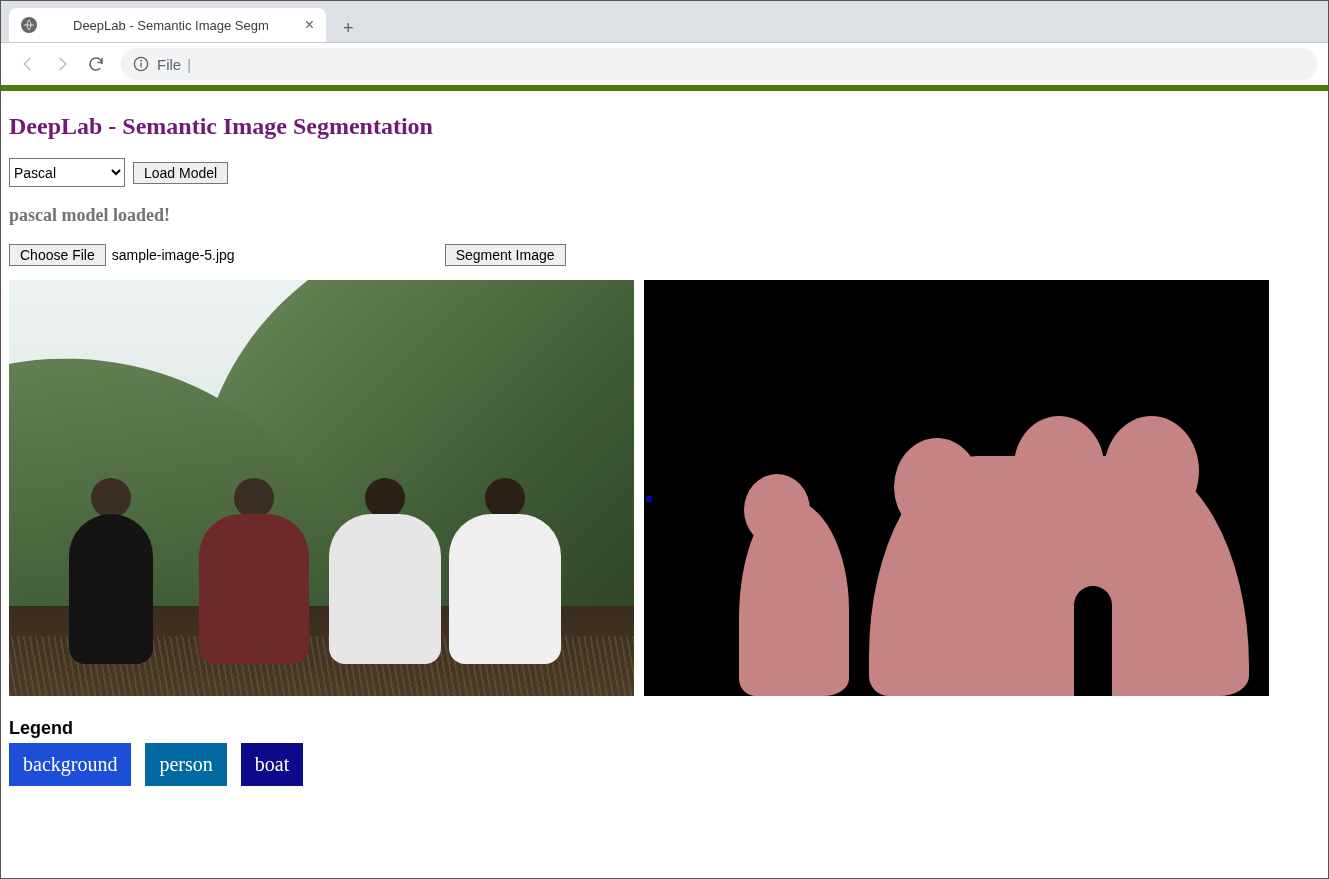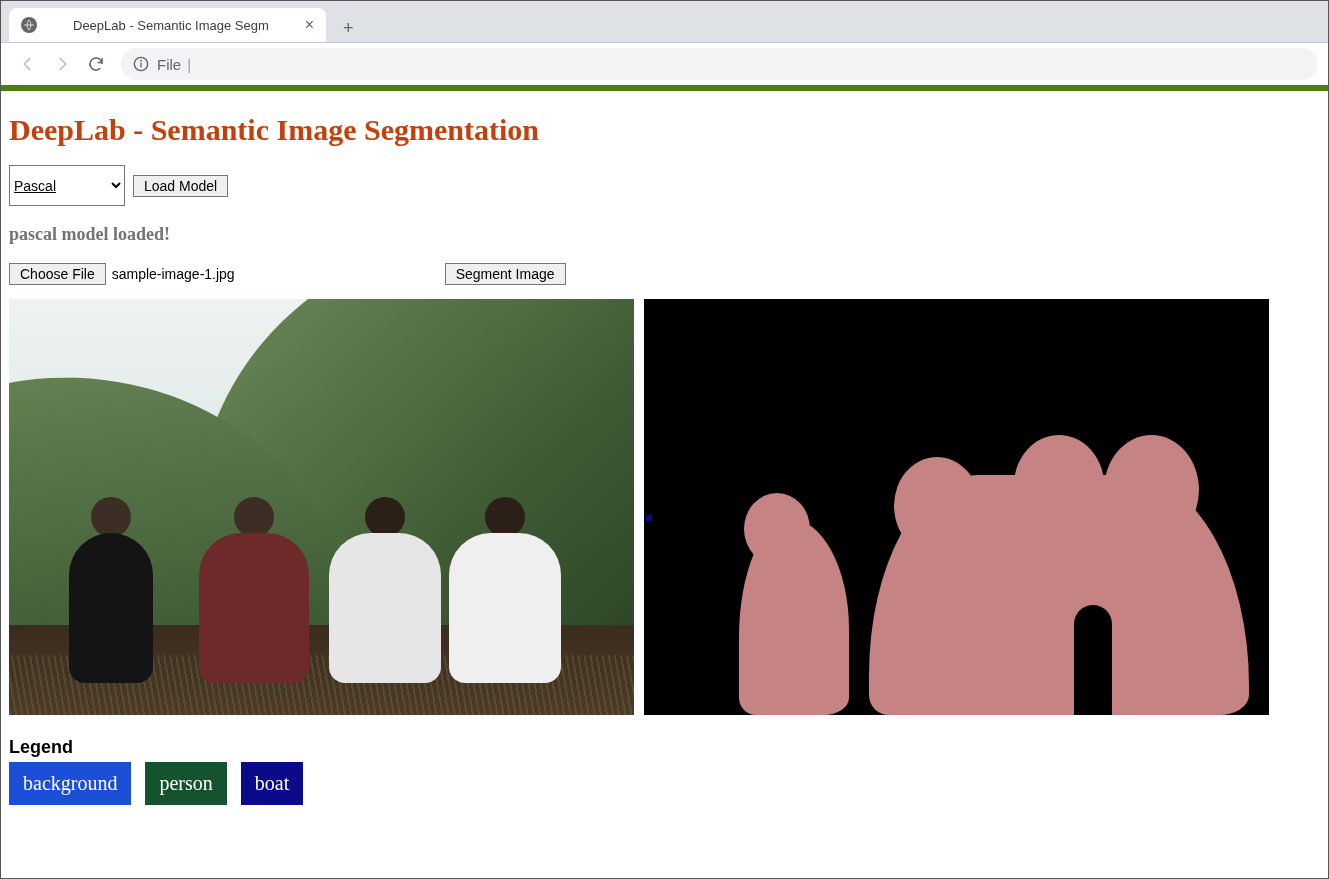--- a/index.html
+++ b/index.html
@@ -35,25 +35,25 @@
   .omnibox {
     flex:1; height:32px; margin-left:8px; background:#f1f3f4; border-radius:16px;
     display:flex; align-items:center; padding:0 12px; font-size:15px; color:#202124;
   }
   .omnibox .info-icon { width:16px; height:16px; margin-right:8px; color:#5f6368; }
   .omnibox .scheme { color:#5f6368; }
   .omnibox .pipe { color:#9aa0a6; margin:0 6px; }
 
   
   .page { padding:8px 8px 8px 8px; }
-  h1.page-title { font-family:"Times New Roman", serif; font-weight:bold; color:#c2410c;
-    font-size:30px; margin:14px 0 18px 0; }
+  h1.page-title { font-family:"Times New Roman", serif; font-weight:bold; color:#701a75;
+    font-size:24px; margin:14px 0 18px 0; }
   .row { display:flex; align-items:center; gap:8px; margin-bottom:14px; }
-  select.model-select { font-size:14px; height:41px; width:116px; border:1px solid #767676;
-    background:#fff;text-decoration:underline; }
+  select.model-select { font-size:14px; height:29px; width:116px; border:1px solid #767676;
+    background:#fff; }
   button.std { font-size:14px; padding:2px 10px; background:#efefef; border:1px solid #767676;
     cursor:pointer; }
   .status { font-family:"Times New Roman", serif; font-weight:bold; color:#737373;
     font-size:18px; margin:18px 0; }
   .filechoose { display:flex; align-items:center; gap:4px; }
   .filechoose .filename { font-size:14px; margin-left:2px; }
   .actions-row { display:flex; gap:210px; margin-bottom:14px; }
 
   
   .panels { display:flex; gap:10px; margin-top:4px; }
@@ -165,21 +165,21 @@
       <option>Pascal</option>
     </select>
     <button class="std">Load Model</button>
   </div>
 
   <div class="status">pascal model loaded!</div>
 
   <div class="actions-row">
     <span class="filechoose">
       <button class="std">Choose File</button>
-      <span class="filename">sample-image-1.jpg</span>
+      <span class="filename">sample-image-5.jpg</span>
     </span>
     <button class="std">Segment Image</button>
   </div>
 
   <div class="panels">
     <div class="panel input">
       <div class="sky"></div>
       <div class="hill h1"></div>
       <div class="hill h2"></div>
       <div class="ground"></div>
@@ -209,17 +209,17 @@
         <div class="blob b2b"></div>
         <div class="blob b2c"></div>
         <div class="blob b2d"></div>
       <div class="notch"></div>
     </div>
   </div>
 
   <h3 class="legend-title">Legend</h3>
   <div class="legend-items">
     <span class="legend-chip" style="background:#1d4ed8">background</span>
-    <span class="legend-chip" style="background:#14532d">person</span>
+    <span class="legend-chip" style="background:#0369a1">person</span>
     <span class="legend-chip" style="background:#0a0a8a">boat</span>
   </div>
 
 </div>
 
 </body></html>

